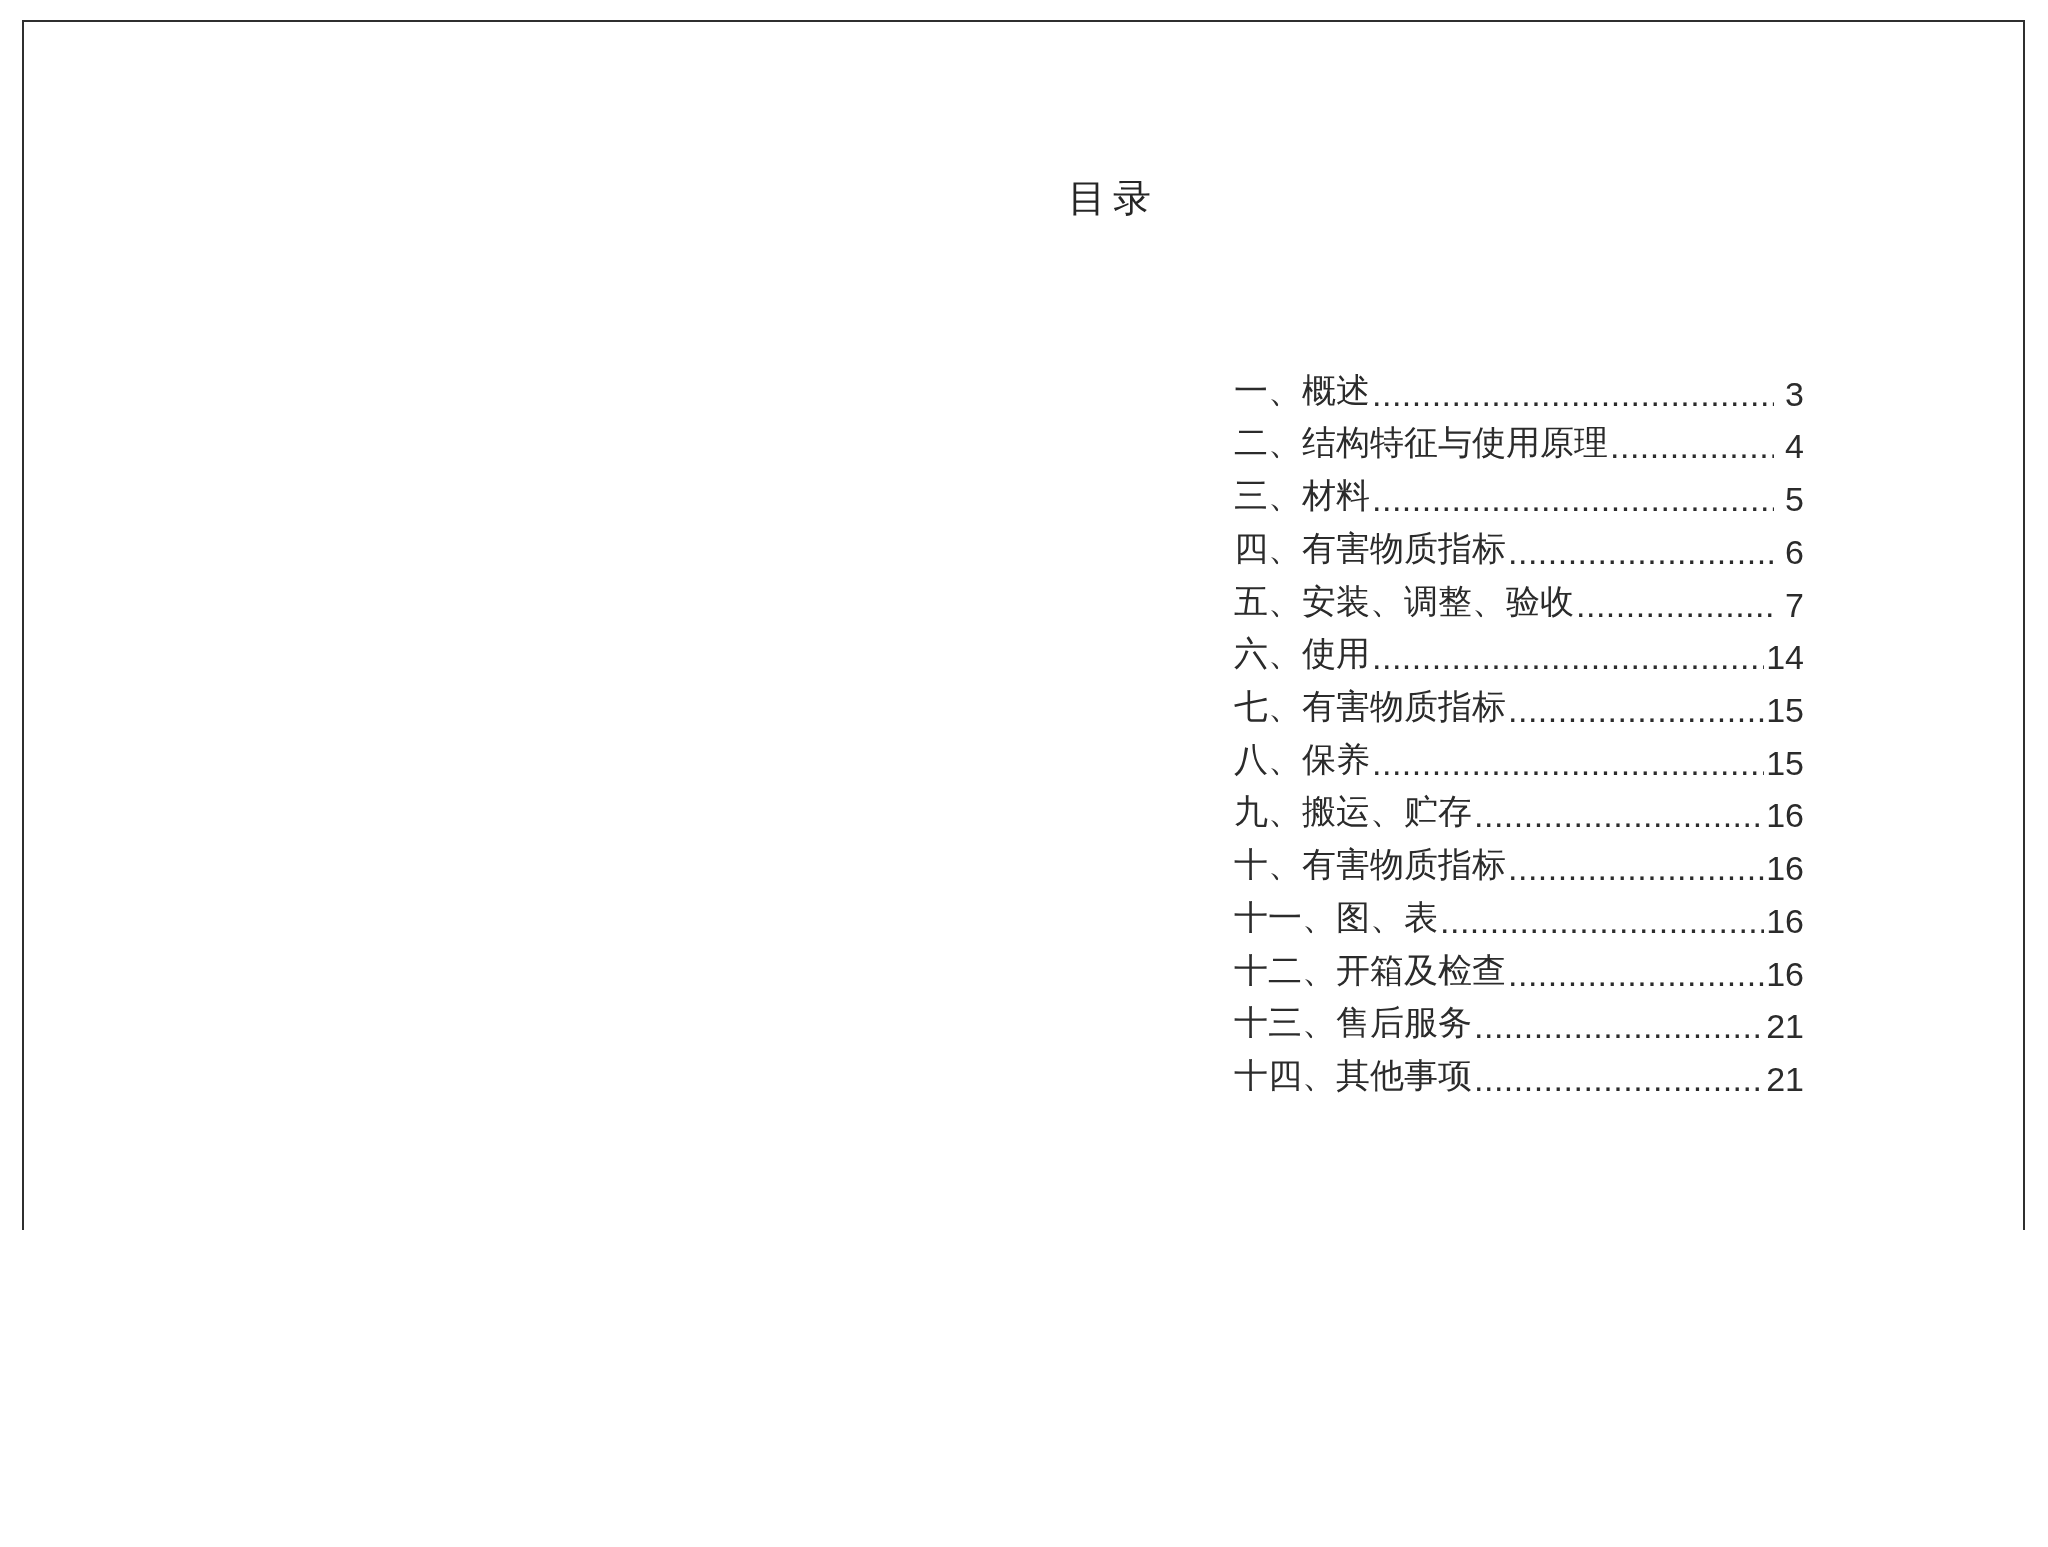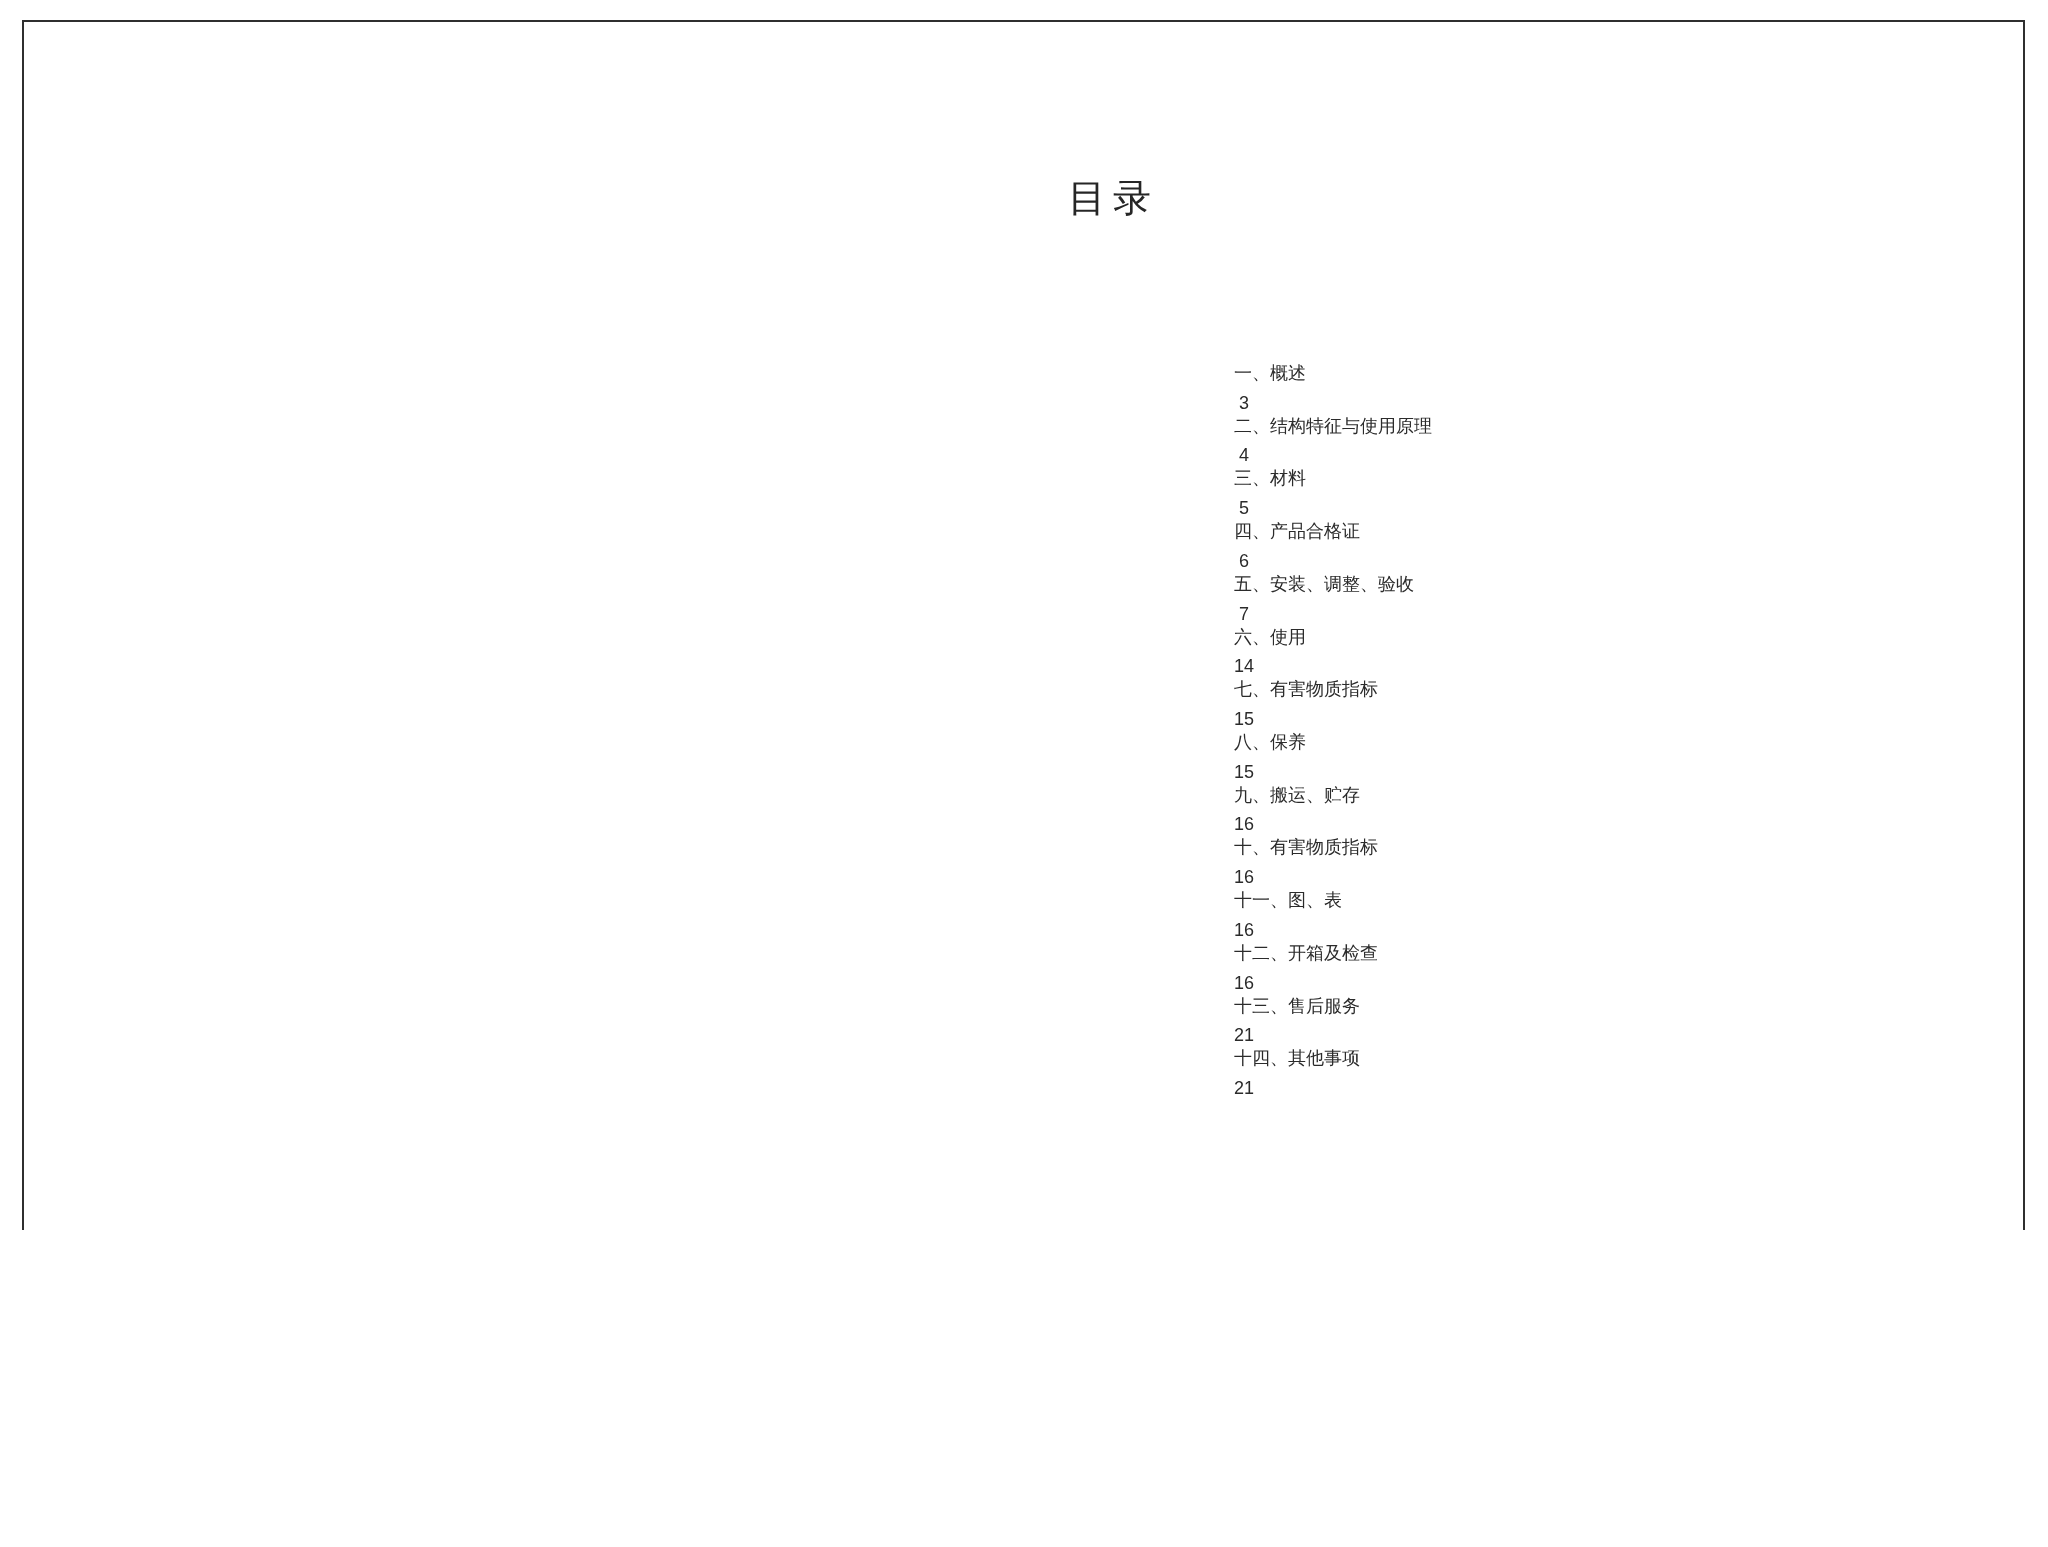--- a/index.html
+++ b/index.html
@@ -35,26 +35,25 @@
     white-space: nowrap;
   }
   .toc-list {
     position: absolute;
     left: 1234px;
     top: 361px;
     width: 570px;
   }
   .toc-entry {
     display: flex;
-    align-items: flex-start;
+    align-items: flex-end;
     height: 52.72px;
-    font-size: 18px;
+    font-size: 34px;
     color: #2b2b2b;
     cursor: pointer;
-    flex-direction: column;
   }
   .toc-entry-label {
     white-space: nowrap;
     flex: 0 0 auto;
   }
   .dot-leader {
     flex: 1 1 auto;
     overflow: hidden;
     white-space: nowrap;
     margin: 0 2px;
@@ -85,21 +84,21 @@
       <span class="toc-entry-label">二、结构特征与使用原理</span>
       <span class="dot-leader">........................................................................................................................................................................................................</span>
       <span class="toc-entry-page"> 4</span>
     </div>
     <div class="toc-entry">
       <span class="toc-entry-label">三、材料</span>
       <span class="dot-leader">........................................................................................................................................................................................................</span>
       <span class="toc-entry-page"> 5</span>
     </div>
     <div class="toc-entry">
-      <span class="toc-entry-label">四、产品合格证</span>
+      <span class="toc-entry-label">四、有害物质指标</span>
       <span class="dot-leader">........................................................................................................................................................................................................</span>
       <span class="toc-entry-page"> 6</span>
     </div>
     <div class="toc-entry">
       <span class="toc-entry-label">五、安装、调整、验收</span>
       <span class="dot-leader">........................................................................................................................................................................................................</span>
       <span class="toc-entry-page"> 7</span>
     </div>
     <div class="toc-entry">
       <span class="toc-entry-label">六、使用</span>

